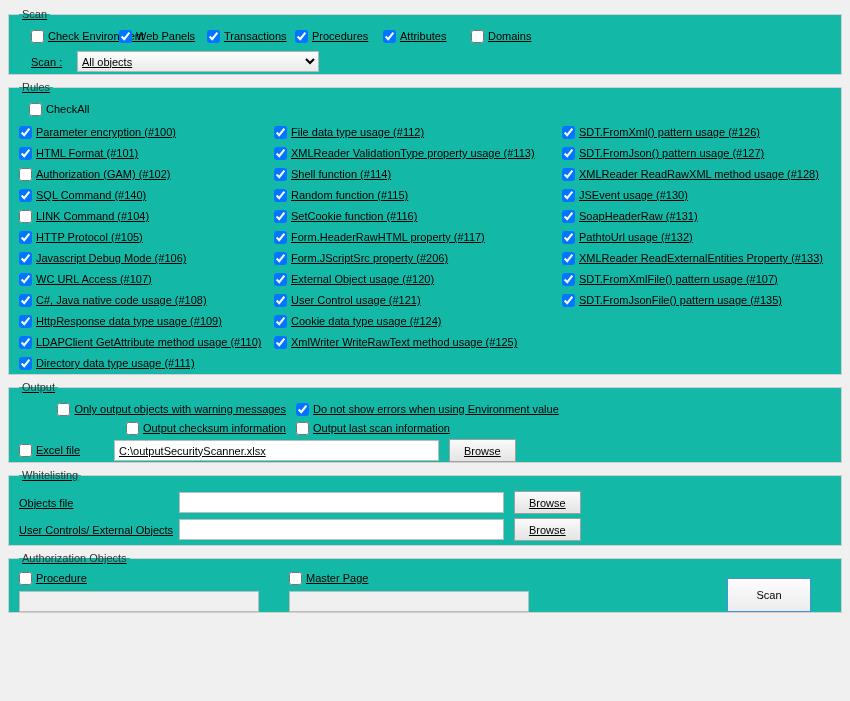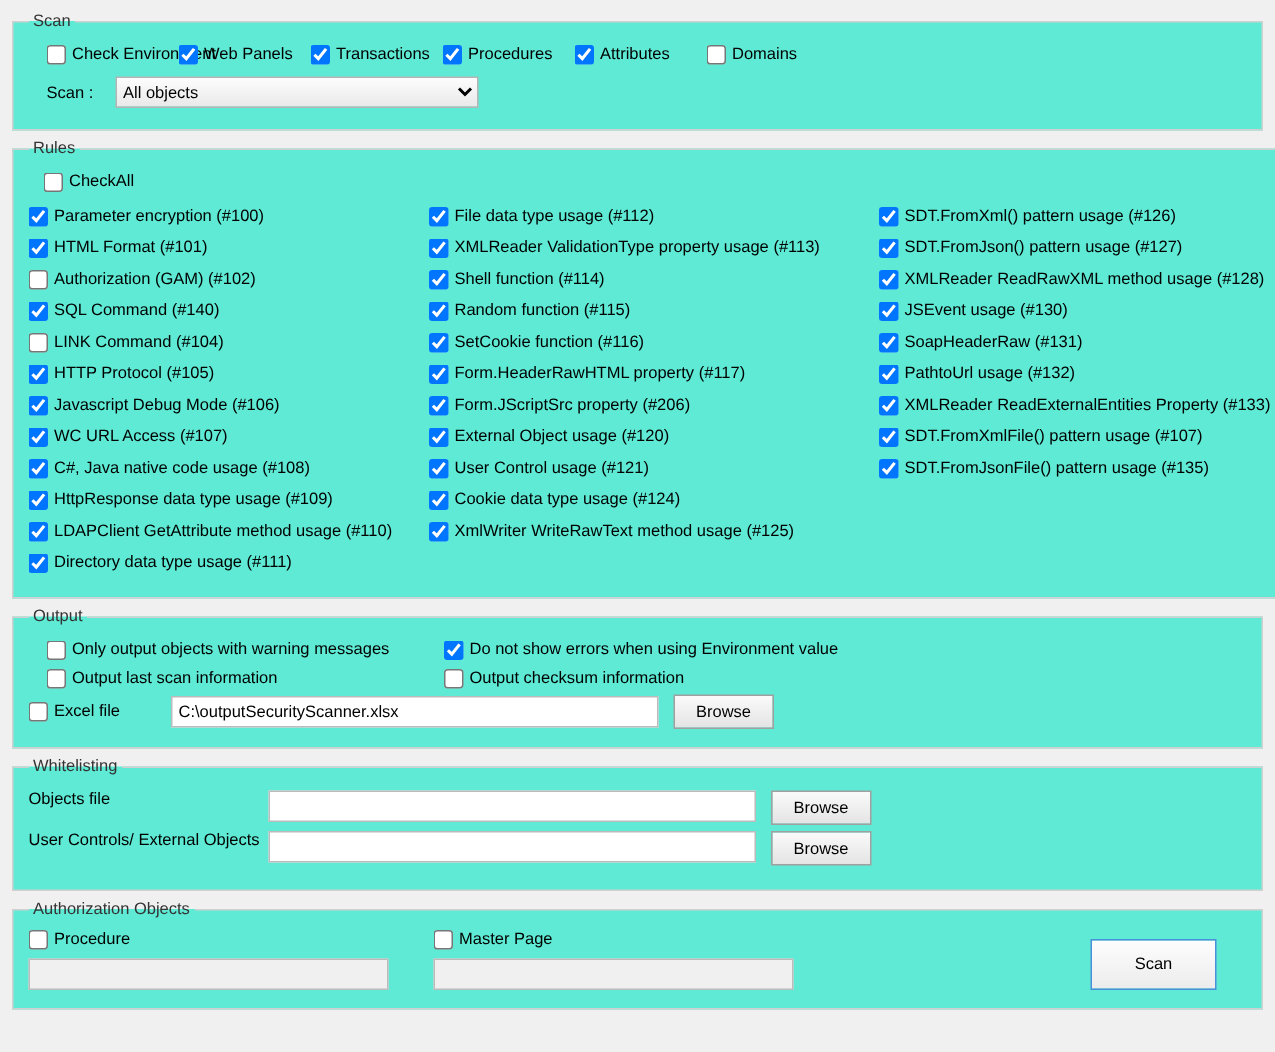--- a/index.html
+++ b/index.html
@@ -9,22 +9,23 @@
     font-family: "Segoe UI", Tahoma, sans-serif;
     font-size: 11px;
     background: #f0f0f0;
     color: #000;
     width: 850px;
     height: 701px;
   }
   fieldset {
     border: 1px solid #d0d0d0;
     margin: 0 0 6px 0;
-    padding: 6px 10px 12px 10px;
-    background: #5eead4;
+    padding: 6px 10px 0 10px;
+    background: #14b8a6;
+    text-decoration: underline;
   }
   legend {
     padding: 0 3px;
     font-size: 11px;
     color: #333;
   }
   .row {
     display: flex;
     align-items: center;
     margin: 2px 12px;
@@ -49,26 +50,26 @@
     font-family: inherit;
     font-size: 11px;
     height: 21px;
     width: 242px;
     background: linear-gradient(#fdfdfd,#e9e9e9);
     border: 1px solid #b5b5b5;
   }
   .rules-grid {
     display: grid;
     grid-template-columns: 255px 288px 1fr;
-    column-gap: 12px;
+    column-gap: 0;
   }
   .rules-col .chk { display: flex; margin: 0; padding: 2px 0; }
   .rules-col .chk span { white-space: nowrap; }
   .checkall { margin: 2px 0 4px 10px; }
-  .output-row .chk:first-child { width: 255px; }
+  .output-row .chk:first-child { width: 255px; justify-content: flex-end; }
   .output-file-row { display:flex; align-items:center; margin-top:0;}
   .output-file-row .chk { width: 85px; }
   input[type=text] {
     font-family: inherit;
     font-size: 11px;
     height: 21px;
     padding: 1px 4px;
     border: 1px solid #bbb;
     background: #fff;
   }
@@ -76,21 +77,21 @@
   button {
     font-family: inherit;
     font-size: 11px;
     height: 23px;
     padding: 0 14px;
     border: 1px solid #a0a0a0;
     background: linear-gradient(#fafafa,#e4e4e4);
     cursor: pointer;
     min-width: 62px;
   }
-  .wl-row { display:flex; margin: 4px 0;}
+  .wl-row { display:flex; align-items:center; margin: 4px 0;}
   .wl-row .lbl { width: 160px;}
   .wl-row input[type=text]{ width: 325px; margin-right:10px;}
   .auth-bottom { display:flex; align-items:flex-end; }
   .auth-cols { display:flex; flex:1; }
   .auth-col { width: 270px; }
   .auth-col .chk { display:flex; margin-bottom:4px;}
   .auth-col input[type=text]{ width: 240px;}
   .scan-btn-wrap { margin-left:auto; padding: 6px 20px 0 0;}
   .scan-btn {
     width: 84px;
@@ -288,25 +289,25 @@
         <span>Only output objects with warning messages</span>
       </label>
     <label class="chk">
         <input type="checkbox" checked="" style="">
         <span>Do not show errors when using Environment value</span>
       </label>
   </div>
   <div class="row output-row">
     <label class="chk">
         <input type="checkbox" style="">
+        <span>Output checksum information</span>
+      </label>
+    <label class="chk">
+        <input type="checkbox" style="">
         <span>Output last scan information</span>
-      </label>
-    <label class="chk">
-        <input type="checkbox" style="">
-        <span>Output checksum information</span>
       </label>
   </div>
   <div class="output-file-row">
     <label class="chk">
         <input type="checkbox" style="">
         <span>Excel file</span>
       </label>
     <input type="text" style="width: 325px; margin-right: 10px;" value="C:\outputSecurityScanner.xlsx">
     <button>Browse</button>
   </div>

